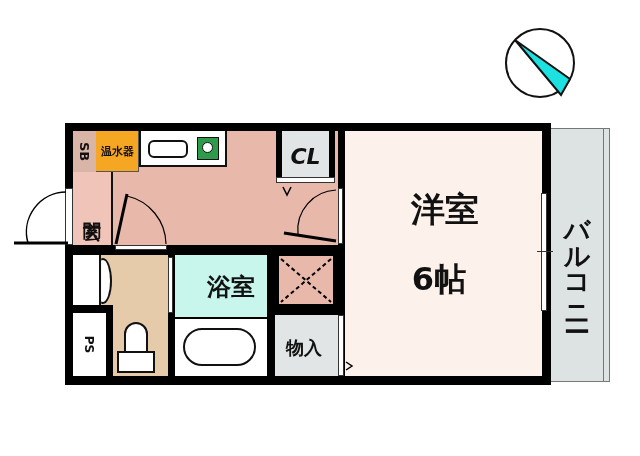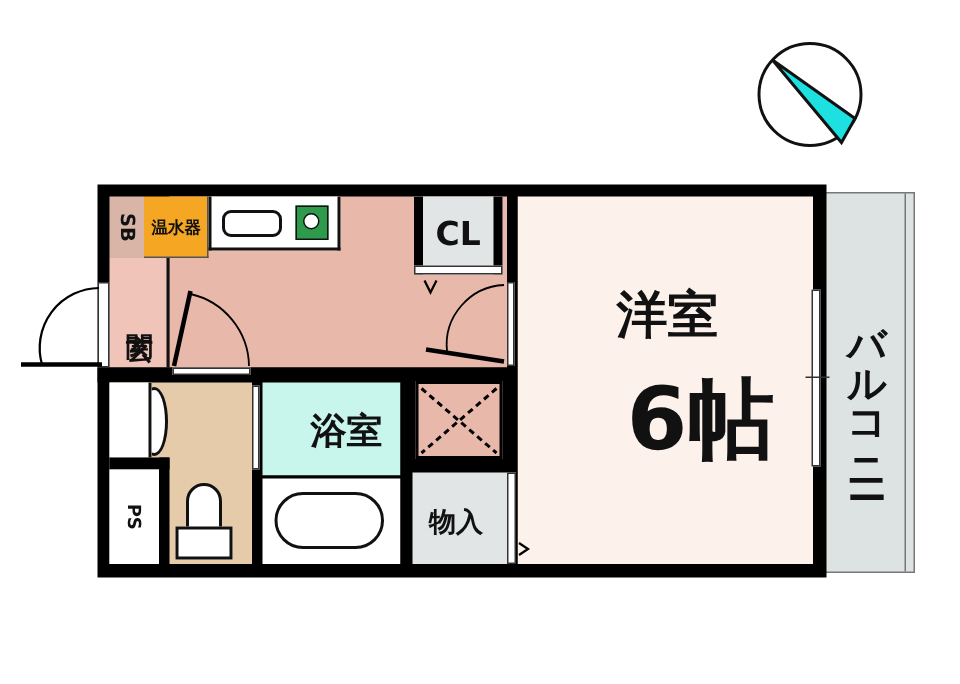--- a/index.html
+++ b/index.html
@@ -22,21 +22,21 @@
 
 <div class="abs" style="left:548px;top:128px;width:62px;height:254px;background:#dde3e3;border:1px solid #777;border-left:none;">
   <div class="abs" style="right:5px;top:0;width:1px;height:100%;background:#777;"></div>
   <div class="lbl vert" style="left:10px;top:60px;width:40px;height:140px;font-size:26px;">バルコニー</div>
 </div>
 
 <div class="abs" style="left:65px;top:123px;width:486px;height:262px;background:#000;"></div>
 
 <div class="abs" style="left:345px;top:131px;width:197px;height:245px;background:#fdf2eb;"></div>
 <div class="lbl" style="left:370px;top:180px;width:150px;height:60px;font-size:34px;">洋室</div>
-<div class="lbl" style="left:392px;top:250px;width:150px;height:60px;font-size:58px;">6帖</div>
+<div class="lbl" style="left:364px;top:250px;width:150px;height:60px;font-size:32px;">6帖</div>
 
 <div class="abs" style="left:541px;top:193px;width:6px;height:118px;background:#fff;border:1px solid #333;"></div>
 <div class="abs" style="left:537px;top:251px;width:16px;height:1px;background:#333;"></div>
 
 <div class="abs" style="left:113px;top:131px;width:225px;height:114px;background:#e8b8aa;"></div>
 
 <div class="abs" style="left:73px;top:131px;width:23px;height:41px;background:#d9b5a8;"></div>
 <div class="lbl" style="left:70px;top:133px;width:28px;height:38px;font-size:13px;writing-mode:vertical-rl;">SB</div>
 
 <div class="abs" style="left:96px;top:131px;width:43px;height:41px;background:#f5a623;border-right:1px solid #555;border-bottom:1px solid #555;"></div>
@@ -51,21 +51,21 @@
 <div class="abs" style="left:73px;top:172px;width:40px;height:73px;background:#f0c4b8;border-right:2px solid #111;"></div>
 <div class="lbl vert" style="left:75px;top:180px;width:34px;height:56px;font-size:18px;">玄関</div>
 
 <div class="abs" style="left:65px;top:188px;width:8px;height:57px;background:#fff;border:1px solid #333;"></div>
 <svg width="80" height="80" style="left:0;top:180px;">
   <line x1="14" y1="63" x2="68" y2="63" stroke="#000" stroke-width="3"></line>
   <path d="M28,63 A40,40 0 0 1 66,12" fill="none" stroke="#000" stroke-width="1.5"></path>
 </svg>
 
 <div class="abs" style="left:276px;top:131px;width:59px;height:52px;background:#e1e5e5;border:6px solid #000;border-top:none;border-bottom:none;"></div>
-<div class="lbl" style="left:276px;top:133px;width:59px;height:46px;font-size:22px;">CL</div>
+<div class="lbl" style="left:276px;top:133px;width:59px;height:46px;font-size:22px;font-style:italic;">CL</div>
 <div class="abs" style="left:276px;top:177px;width:59px;height:6px;background:#fff;border:1px solid #333;"></div>
 
 <div class="abs" style="left:338px;top:131px;width:7px;height:245px;background:#000;"></div>
 <div class="abs" style="left:338px;top:188px;width:5px;height:56px;background:#fff;border:1px solid #333;"></div>
 
 <div class="abs" style="left:65px;top:245px;width:210px;height:10px;background:#000;"></div>
 <div class="abs" style="left:275px;top:245px;width:63px;height:10px;background:#000;"></div>
 <div class="abs" style="left:115px;top:245px;width:52px;height:5px;background:#fff;border:1px solid #333;"></div>
 
 <svg width="640" height="456" style="pointer-events:none;">

